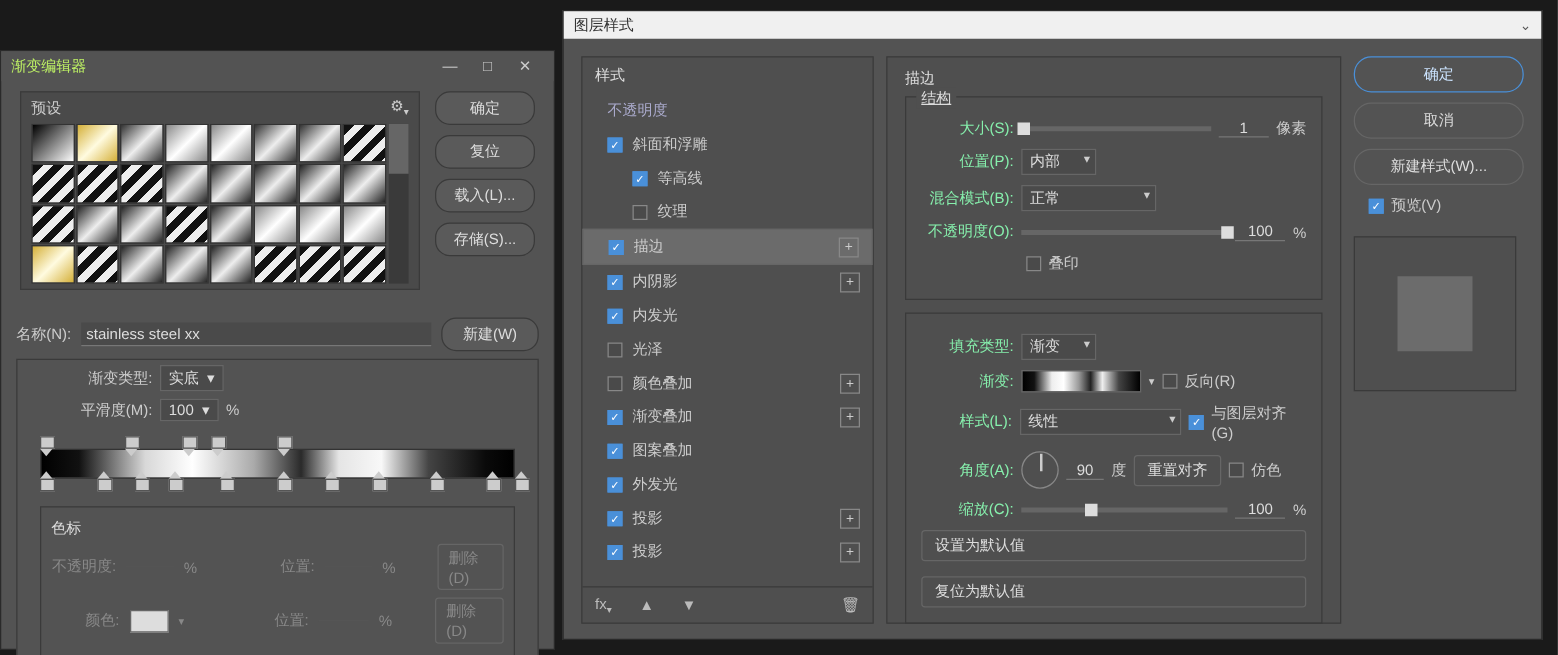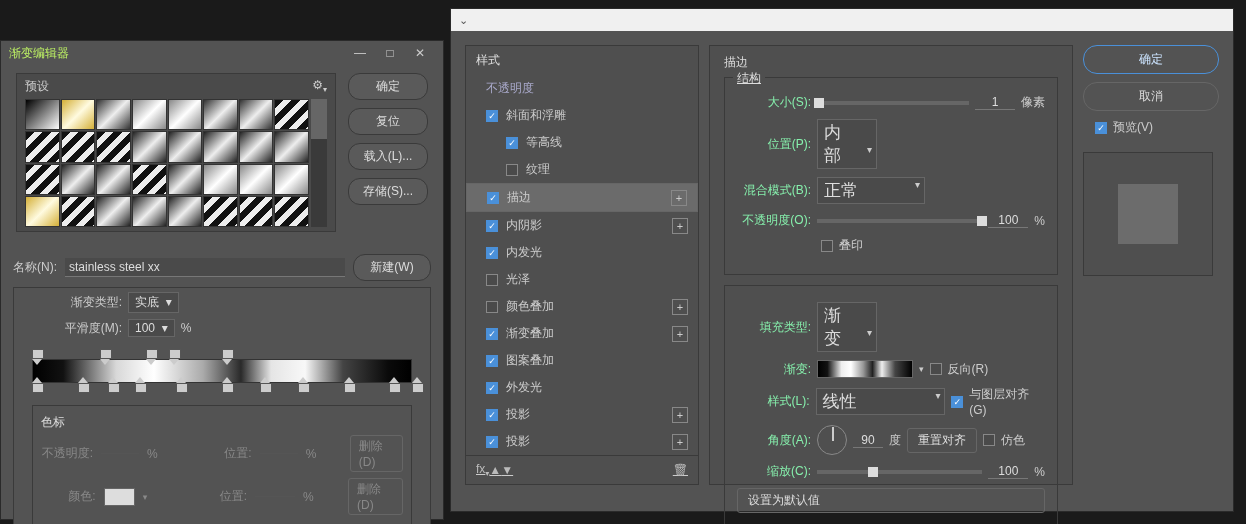--- a/index.html
+++ b/index.html
@@ -53,45 +53,45 @@
     .sp-field { width: 44px; border-bottom: 1px solid #555; text-align: center; color: #888; }
     .sp-btn { border: 1px solid #666; border-radius: 3px; padding: 2px 8px; color: #888; }
     .color-sw { width: 34px; height: 18px; border: 1px solid #666; background: #ddd; }
     
     
     .layer-style { position: absolute; left: 450px; top: 8px; right: 12px; height: 504px; background: #535353; border: 1px solid #2a2a2a; }
     .ls-title { height: 22px; background: #f0f0f0; color: #333; display: flex; align-items: center; padding: 0 8px; }
     .ls-title-txt { flex: 1; font-size: 12px; }
     .ls-caret { font-size: 11px; color: #555; }
     
-    .ls-body { display: flex; height: calc(100% - 22px); padding: 14px 14px 26px; gap: 10px; border-radius: 18px; }
+    .ls-body { display: flex; height: calc(100% - 22px); padding: 14px 14px 12px; gap: 10px; border-radius: 18px; }
     
     .ls-list { width: 234px; border: 1px solid #3a3a3a; background: #4f4f4f; display: flex; flex-direction: column; }
     .ls-list-hdr { padding: 6px 10px; color: #ddd; }
     .ls-item { padding: 5px 10px 5px 20px; display: flex; align-items: center; color: #ccc; position: relative; }
     .ls-item.sub { padding-left: 40px; }
     .ls-item .cb { width: 12px; height: 12px; border: 1px solid #888; margin-right: 8px; background: #4a4a4a; display: inline-flex; align-items: center; justify-content: center; font-size: 9px; color: #fff; }
     .ls-item .cb.on { background: #4a90d9; border-color: #4a90d9; }
     .ls-item .plus { margin-left: auto; width: 16px; height: 16px; border: 1px solid #888; text-align: center; line-height: 14px; font-size: 11px; }
     .ls-item.sel { background: #6b6b6b; }
     .ls-item.link { color: #aac; }
-    .ls-foot { margin-top: auto; padding: 6px 10px; display: flex; gap: 0; border-top: 1px solid #3a3a3a; align-items: center; text-decoration: underline; }
+    .ls-foot { margin-top: auto; padding: 6px 10px; display: flex; gap: 22px; border-top: 1px solid #3a3a3a; align-items: center; }
     .ls-foot .ic { color: #bbb; }
     .ls-foot .trash { margin-left: auto; }
     
     .ls-mid { flex: 1; border: 1px solid #3a3a3a; background: #4f4f4f; padding: 8px 14px; }
     .mid-sec { border: 1px solid #3a3a3a; padding: 8px 12px 12px; margin-bottom: 10px; position: relative; }
     .mid-sec > .sec-title { position: absolute; top: -8px; left: 8px; background: #4f4f4f; padding: 0 4px; color: #ddd; text-decoration: underline; }
     .mid-row { display: flex; align-items: center; gap: 6px; margin: 8px 0; }
     .mid-row .lbl { width: 74px; text-align: right; color: #86efac; }
     .slider { flex: 1; height: 4px; background: #666; position: relative; }
     .slider .thumb { position: absolute; width: 10px; height: 10px; background: #ddd; top: -3px; transform: translateX(-50%); }
     .val { width: 40px; border-bottom: 1px solid #777; text-align: center; color: #ddd; }
     .unit { color: #ccc; }
-    .sel2 { background: #4a4a4a; border: 1px solid #666; color: #ddd; padding: 1px 22px 1px 6px; font-size: 17px; position: relative; }
+    .sel2 { background: #4a4a4a; border: 1px solid #666; color: #ddd; padding: 1px 22px 1px 6px; font-size: 12px; position: relative; }
     .sel2::after { content:'▾'; position:absolute; right:4px; color:#ccc; font-size:10px; }
     .angle-dial { width: 30px; height: 30px; border-radius: 50%; border: 1px solid #888; position: relative; }
     .angle-dial::after { content:''; position:absolute; width:2px; height:14px; background:#ccc; left:14px; top:1px; }
     .grad-sw { width: 96px; height: 18px; border: 1px solid #666; background: linear-gradient(90deg,#000 0%,#111 10%,#eee 25%,#fff 35%,#999 48%,#222 58%,#eee 68%,#444 82%,#000 100%); }
     .cbx { width: 12px; height: 12px; border: 1px solid #888; background: #4a4a4a; display:inline-flex; align-items:center; justify-content:center; font-size:9px; color:#fff; }
     .cbx.on { background:#4a90d9; border-color:#4a90d9; }
     .mid-btns { display: flex; justify-content: center; gap: 12px; margin-top: 6px; flex-direction: column; }
     .mid-btn { border: 1px solid #666; border-radius: 3px; padding: 3px 10px; color: #ddd; }
     
     .ls-right { width: 136px; display: flex; flex-direction: column; gap: 8px; }
@@ -225,20 +225,21 @@
         <span>%</span>
         <span style="width:20px"></span>
         <span class="sp-btn">删除(D)</span>
       </div>
     </div>
   </div>
 </div>
 
 <div class="layer-style">
   <div class="ls-title">
+    <span class="ls-title-txt">图层样式</span>
     <span class="ls-caret">⌄</span>
   </div>
   <div class="ls-body">
     <div class="ls-list">
       <div class="ls-list-hdr">样式</div>
       <div class="ls-item link">
           <span>不透明度</span>
         </div>
       <div id="ls-items">
           <div class="ls-item">
@@ -379,20 +380,21 @@
         <div class="mid-btns">
           <span class="mid-btn">设置为默认值</span>
           <span class="mid-btn">复位为默认值</span>
         </div>
       </div>
     </div>
 
     <div class="ls-right">
       <div class="r-btn primary">确定</div>
       <div class="r-btn">取消</div>
+      <div class="r-btn">新建样式(W)...</div>
       <div class="prev-chk">
         <span class="cbx on">✓</span>
         <span>预览(V)</span>
       </div>
       <div class="prev-box">
           <div class="prev-sw"></div>
         </div>
     </div>
   </div>
 </div>

